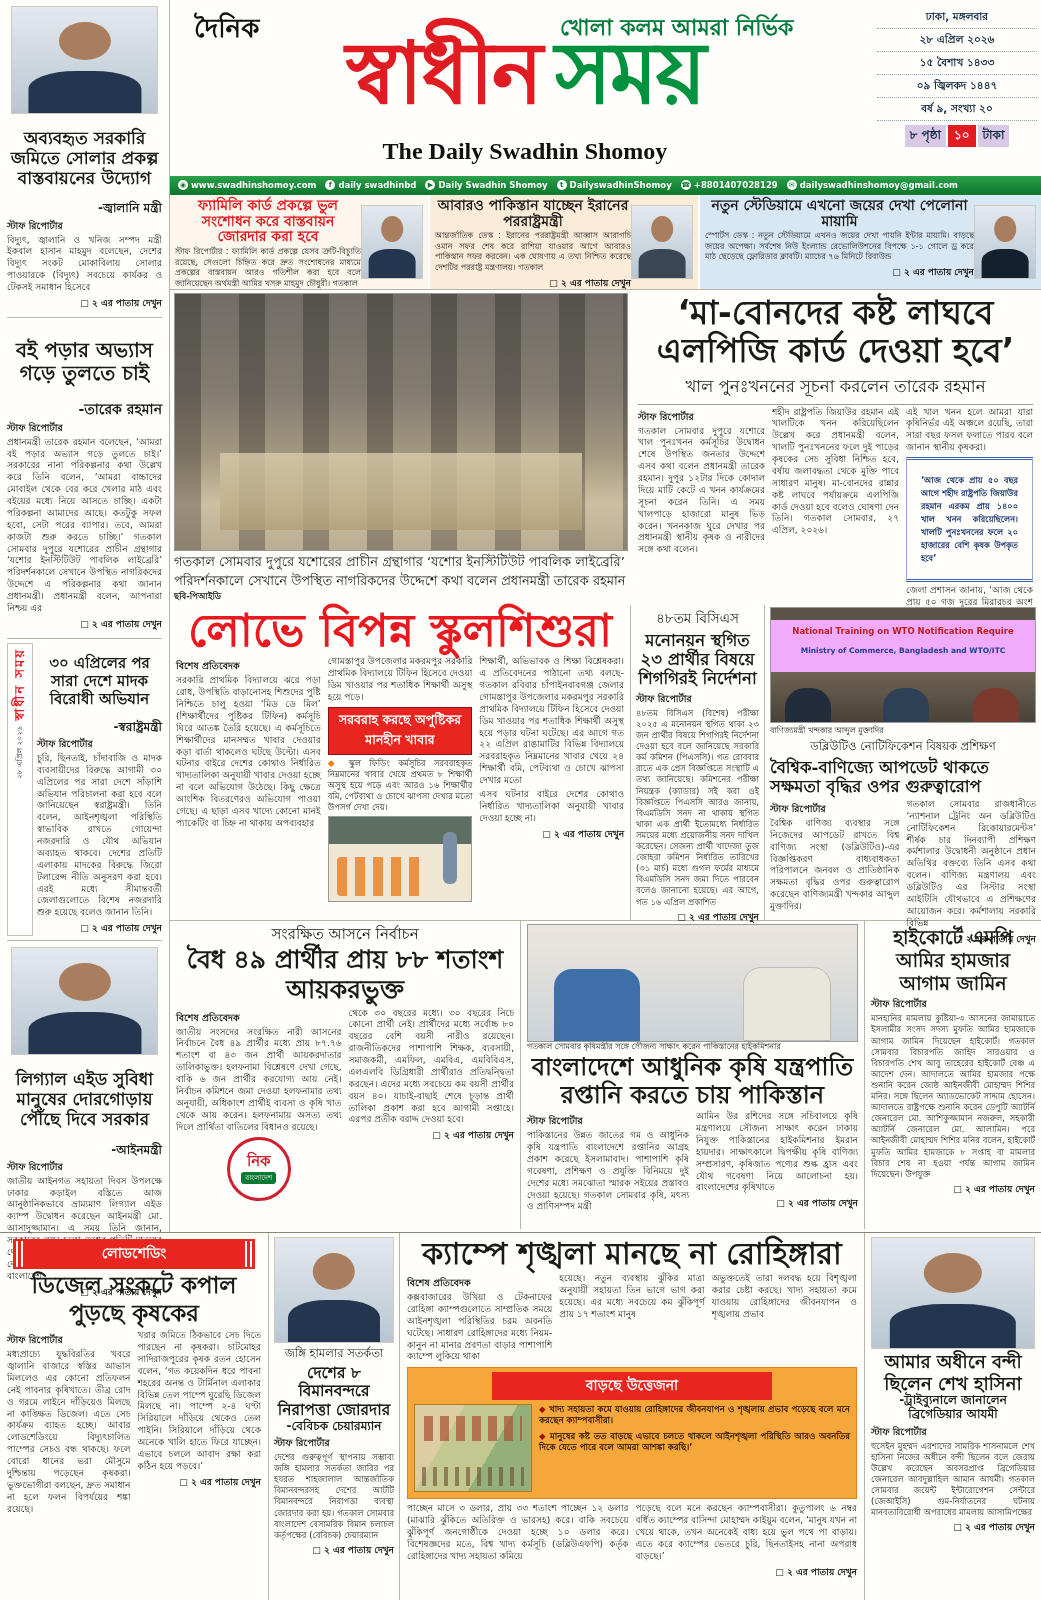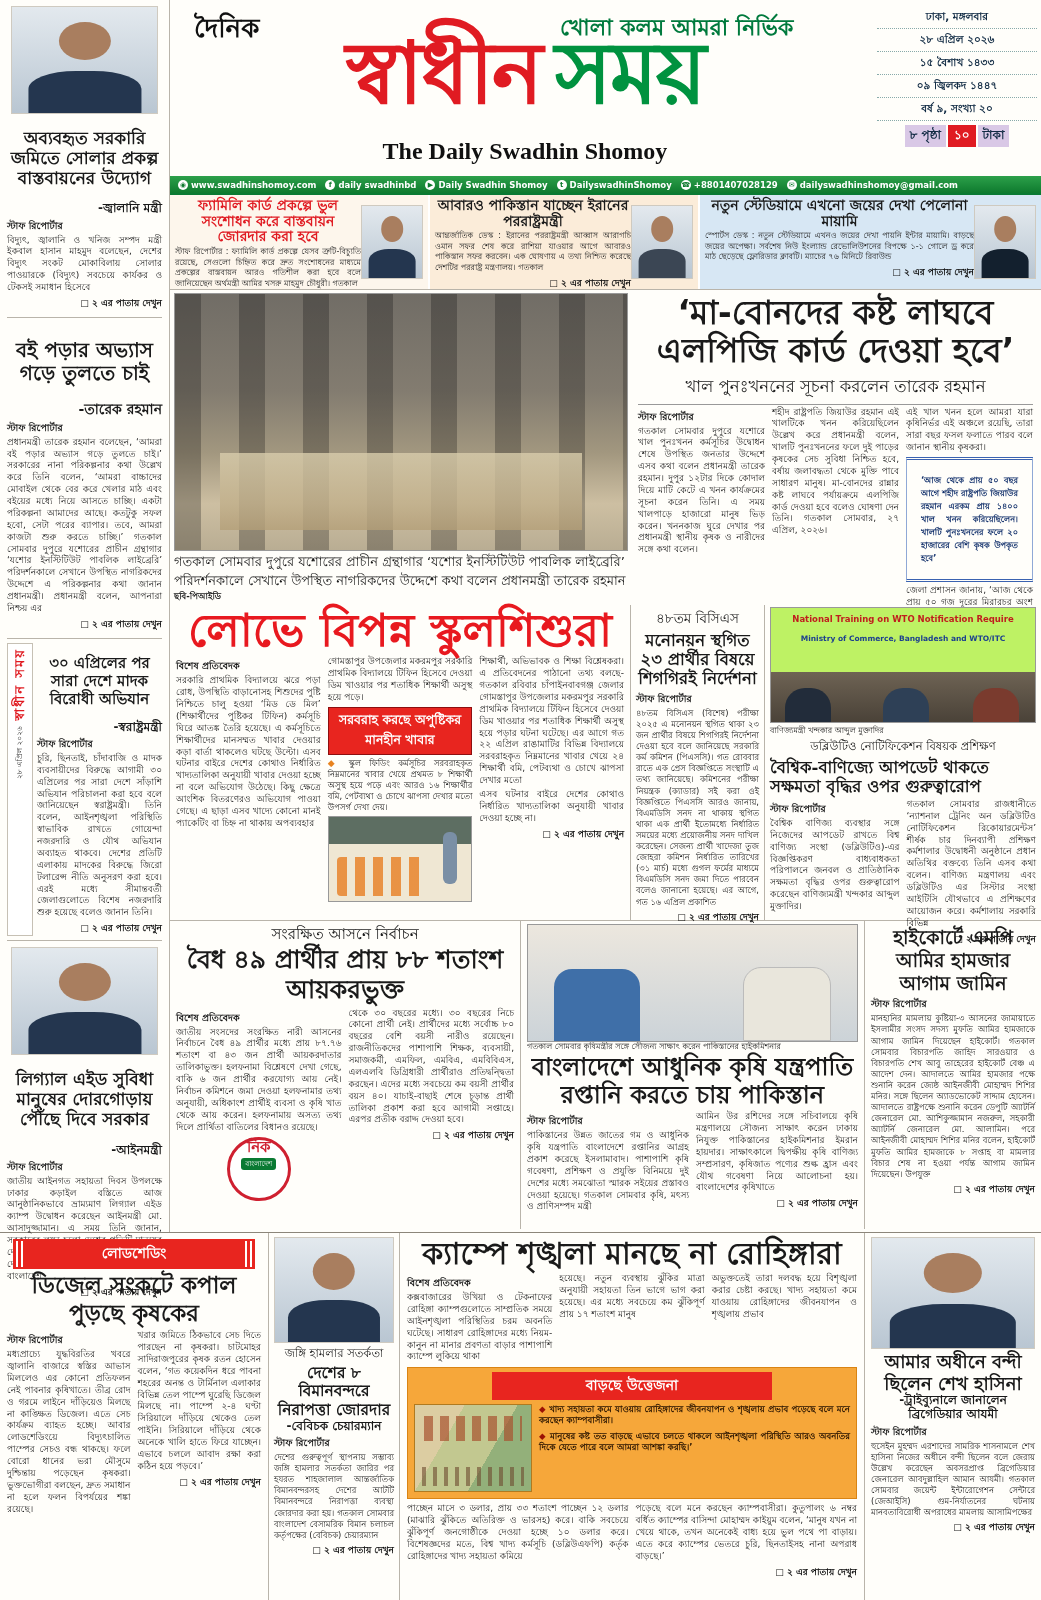--- a/index.html
+++ b/index.html
@@ -96,37 +96,37 @@
   .class-photo{height:86px;border:1px solid #999;margin-top:3px;
       background:linear-gradient(180deg,#5d6e62 0 32%,#efe7d3 32% 100%);position:relative;}
   .class-photo::before{content:"";position:absolute;left:6%;bottom:6%;width:60%;height:46%;
       background:repeating-linear-gradient(90deg,#e8842c 0 10px,rgba(0,0,0,0) 10px 18px);border-radius:4px;opacity:.85;}
   .class-photo::after{content:"";position:absolute;right:10%;top:18%;width:14px;height:52px;background:#7a8fa5;border-radius:6px;}
   .bcs{width:135px;border-left:1px solid #b9b4aa;border-right:1px solid #b9b4aa;padding:2px 5px;}
   .bcs-k{font-size:13.5px;text-align:center;margin:1px 0;}
   .bcs-h{font-size:16.5px;font-weight:bold;text-align:center;line-height:1.15;margin:0;}
   .wto{width:276px;padding:2px 5px;}
   .wto-photo{height:116px;border:1px solid #999;position:relative;background:#5a5348;}
-  .wto-banner{position:absolute;top:0;left:0;right:0;height:56%;background:#bef264;padding:6px 6px 0;}
+  .wto-banner{position:absolute;top:12px;left:0;right:0;height:56%;background:#f0abfc;padding:6px 6px 0;}
   .wb1{color:#c01e1e;font-size:8.5px;font-weight:bold;text-align:center;}
   .wb2{color:#1c3f8f;font-size:7.5px;font-weight:bold;text-align:center;margin-top:10px;}
   .wto-people{position:absolute;bottom:0;left:0;right:0;height:44%;
       background:linear-gradient(180deg,#6e6354,#4a4238);}
   .wto-people i{position:absolute;bottom:0;width:46px;height:34px;border-radius:20px 20px 0 0;background:#222c3a;}
   .wto-people i.p1{left:14px;} .wto-people i.p2{left:112px;background:#2e4056;} .wto-people i.p3{right:16px;background:#7a3b2e;}
   .wto-cap{font-size:8px;margin:1px 0;}
   .wto-k{font-size:11.5px;text-align:center;margin:1px 0;}
   .wto-h{font-size:16.5px;font-weight:bold;line-height:1.18;margin:0 0 2px;}
   .two-col{display:flex;gap:7px;} .two-col>div{flex:1;}
   
   .lower-band{display:flex;height:308px;}
   .reserved{width:350px;padding:3px 6px;}
   .res-h{font-size:25px;font-weight:bold;text-align:center;line-height:1.2;margin:0;}
   .emblem{width:64px;height:64px;border:3px solid #cf2030;border-radius:50%;margin:4px auto;
-      display:flex;flex-direction:column;align-items:center;justify-content:flex-start;background:#fff;flex:none;}
+      display:flex;flex-direction:column;align-items:center;justify-content:center;background:#fff;flex:none;}
   .emblem .et{color:#cf2030;font-weight:bold;font-size:15px;line-height:1;}
   .emblem .er{background:#0a7a33;color:#fff;font-size:7px;padding:0 4px;border-radius:3px;margin-top:3px;}
   .agri{width:345px;border-left:1px solid #b9b4aa;border-right:1px solid #b9b4aa;padding:3px 6px;}
   .meet-photo{height:118px;border:1px solid #999;background:linear-gradient(180deg,#ece7de,#ccd3d8);position:relative;}
   .meet-photo::before{content:"";position:absolute;left:8%;bottom:0;width:26%;height:62%;
       background:#3f6fa8;border-radius:18px 18px 0 0;}
   .meet-photo::after{content:"";position:absolute;right:8%;bottom:0;width:26%;height:62%;
       background:#e9e6dc;border:1px solid #bbb;border-radius:18px 18px 0 0;}
   .agri-h{font-size:24px;font-weight:bold;text-align:center;line-height:1.15;margin:2px 0;}
   .cap{font-size:8px;line-height:1.25;}

